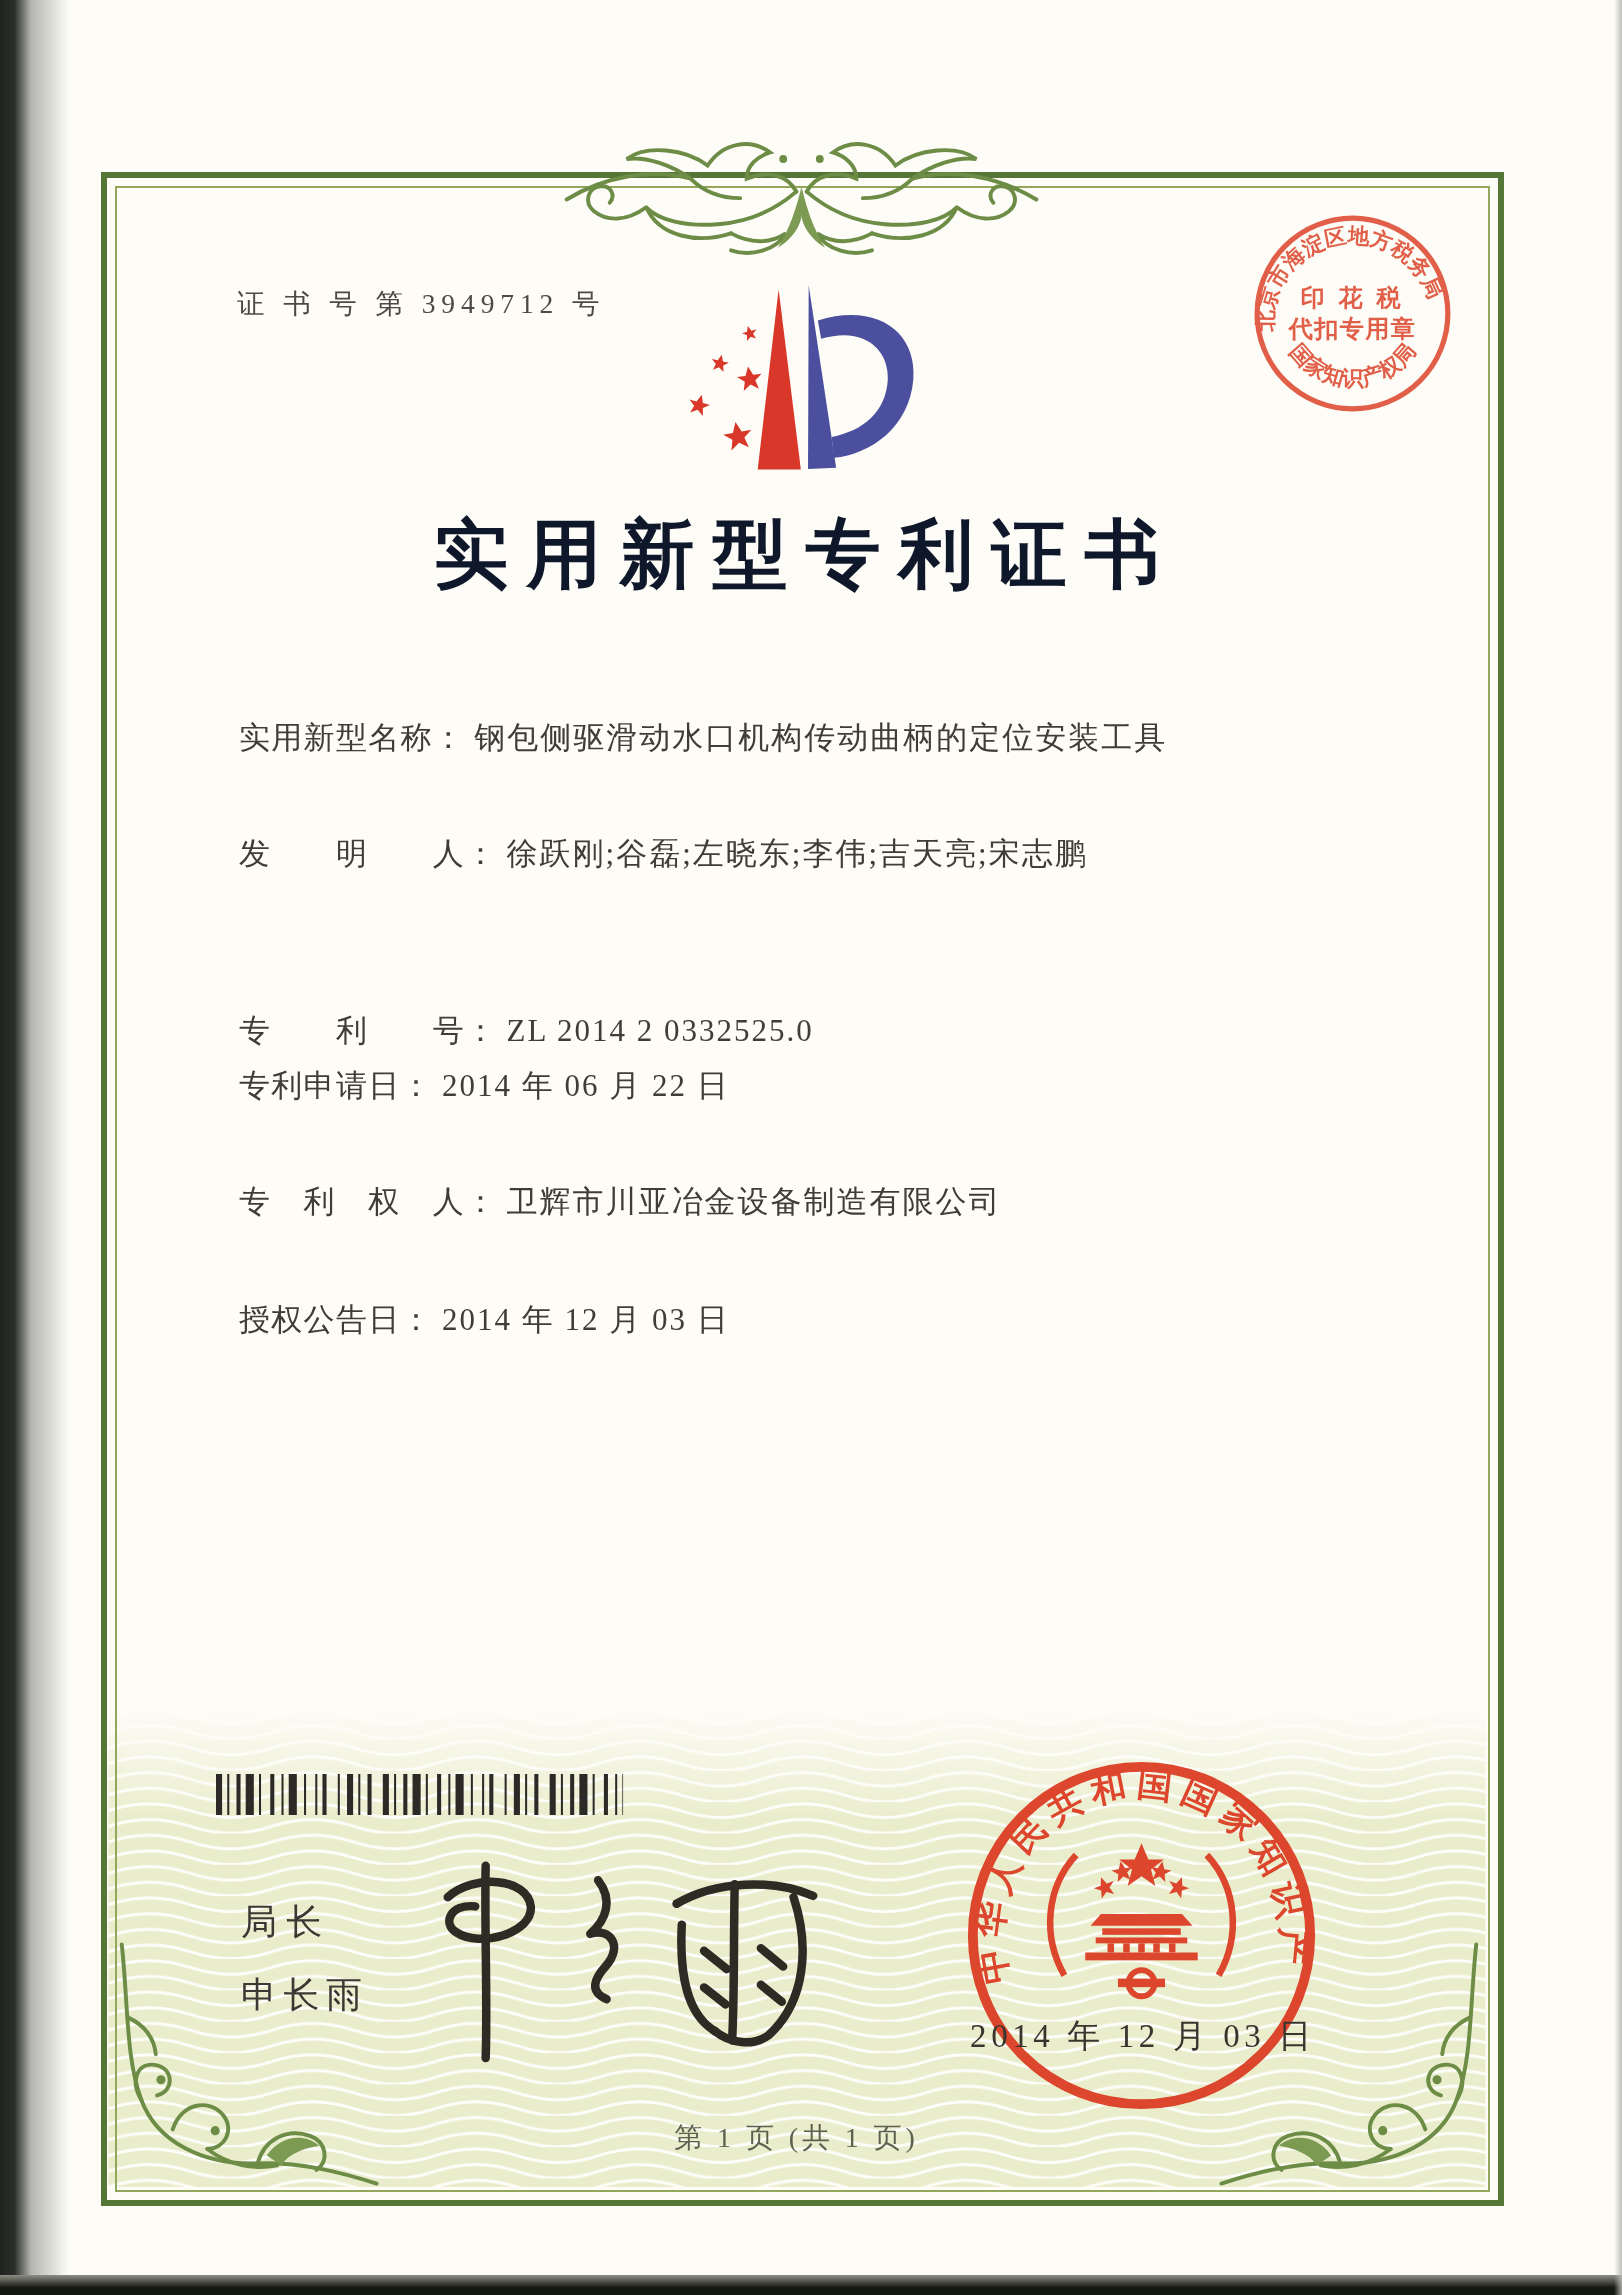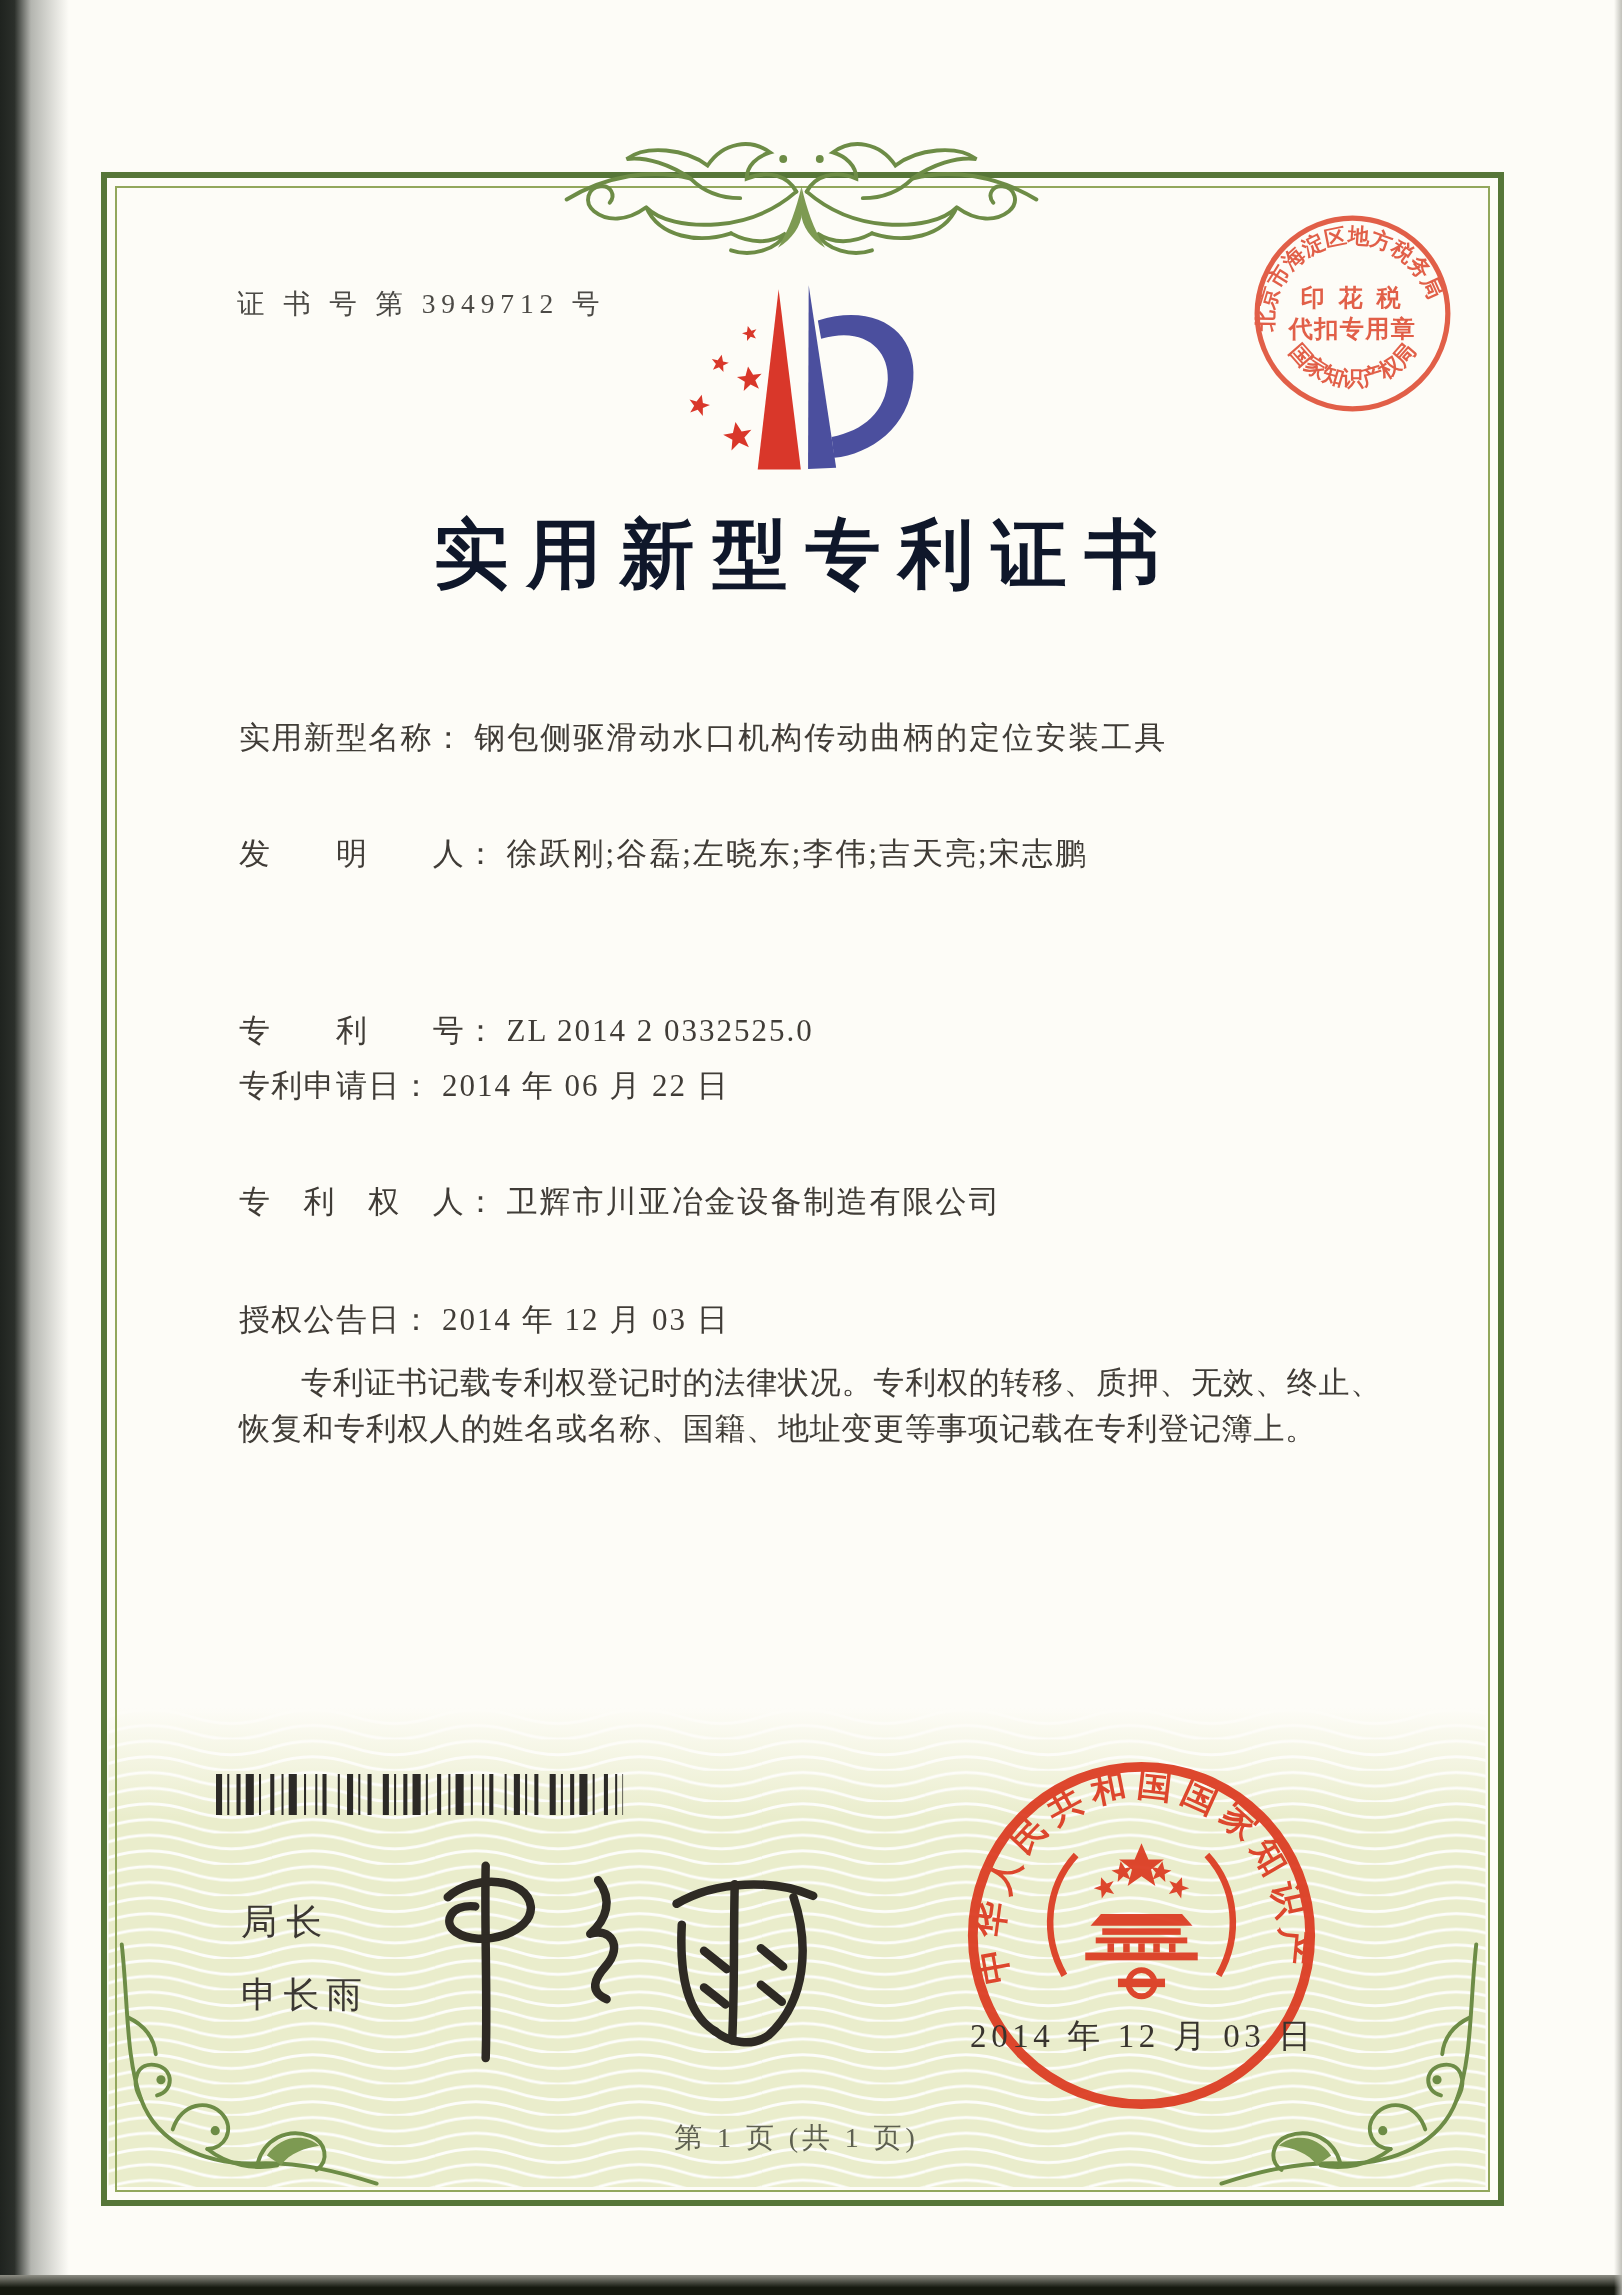--- a/index.html
+++ b/index.html
@@ -167,21 +167,20 @@
   <span class="lab">专利申请日：</span><span class="val">2014 年 06 月 22 日</span>
 </div>
 <div class="abs field f4">
   <span class="lab">专　利　权　人：</span><span class="val">卫辉市川亚冶金设备制造有限公司</span>
 </div>
 <div class="abs field f5">
   <span class="lab">授权公告日：</span><span class="val">2014 年 12 月 03 日</span>
 </div>
 
 <div class="abs body-text">
-  <p>专利证书记载专利权登记时的法律状况。专利权的转移、质押、无效、终止、恢复和专利权人的姓名或名称、国籍、地址变更等事项记载在专利登记簿上。</p>
 </div>
 
 <svg class="abs barcode" id="barcode-svg" viewBox="0 0 628 62" preserveAspectRatio="none">
     <rect x="0" y="0" width="9.3" height="62" fill="#2c2a26"></rect>
     <rect x="17.200000000000003" y="0" width="3.1" height="62" fill="#2c2a26"></rect>
     <rect x="31.300000000000004" y="0" width="6.2" height="62" fill="#2c2a26"></rect>
     <rect x="45.400000000000006" y="0" width="12.4" height="62" fill="#2c2a26"></rect>
     <rect x="65.7" y="0" width="3.1" height="62" fill="#2c2a26"></rect>
     <rect x="82.9" y="0" width="6.2" height="62" fill="#2c2a26"></rect>
     <rect x="100.1" y="0" width="3.1" height="62" fill="#2c2a26"></rect>

